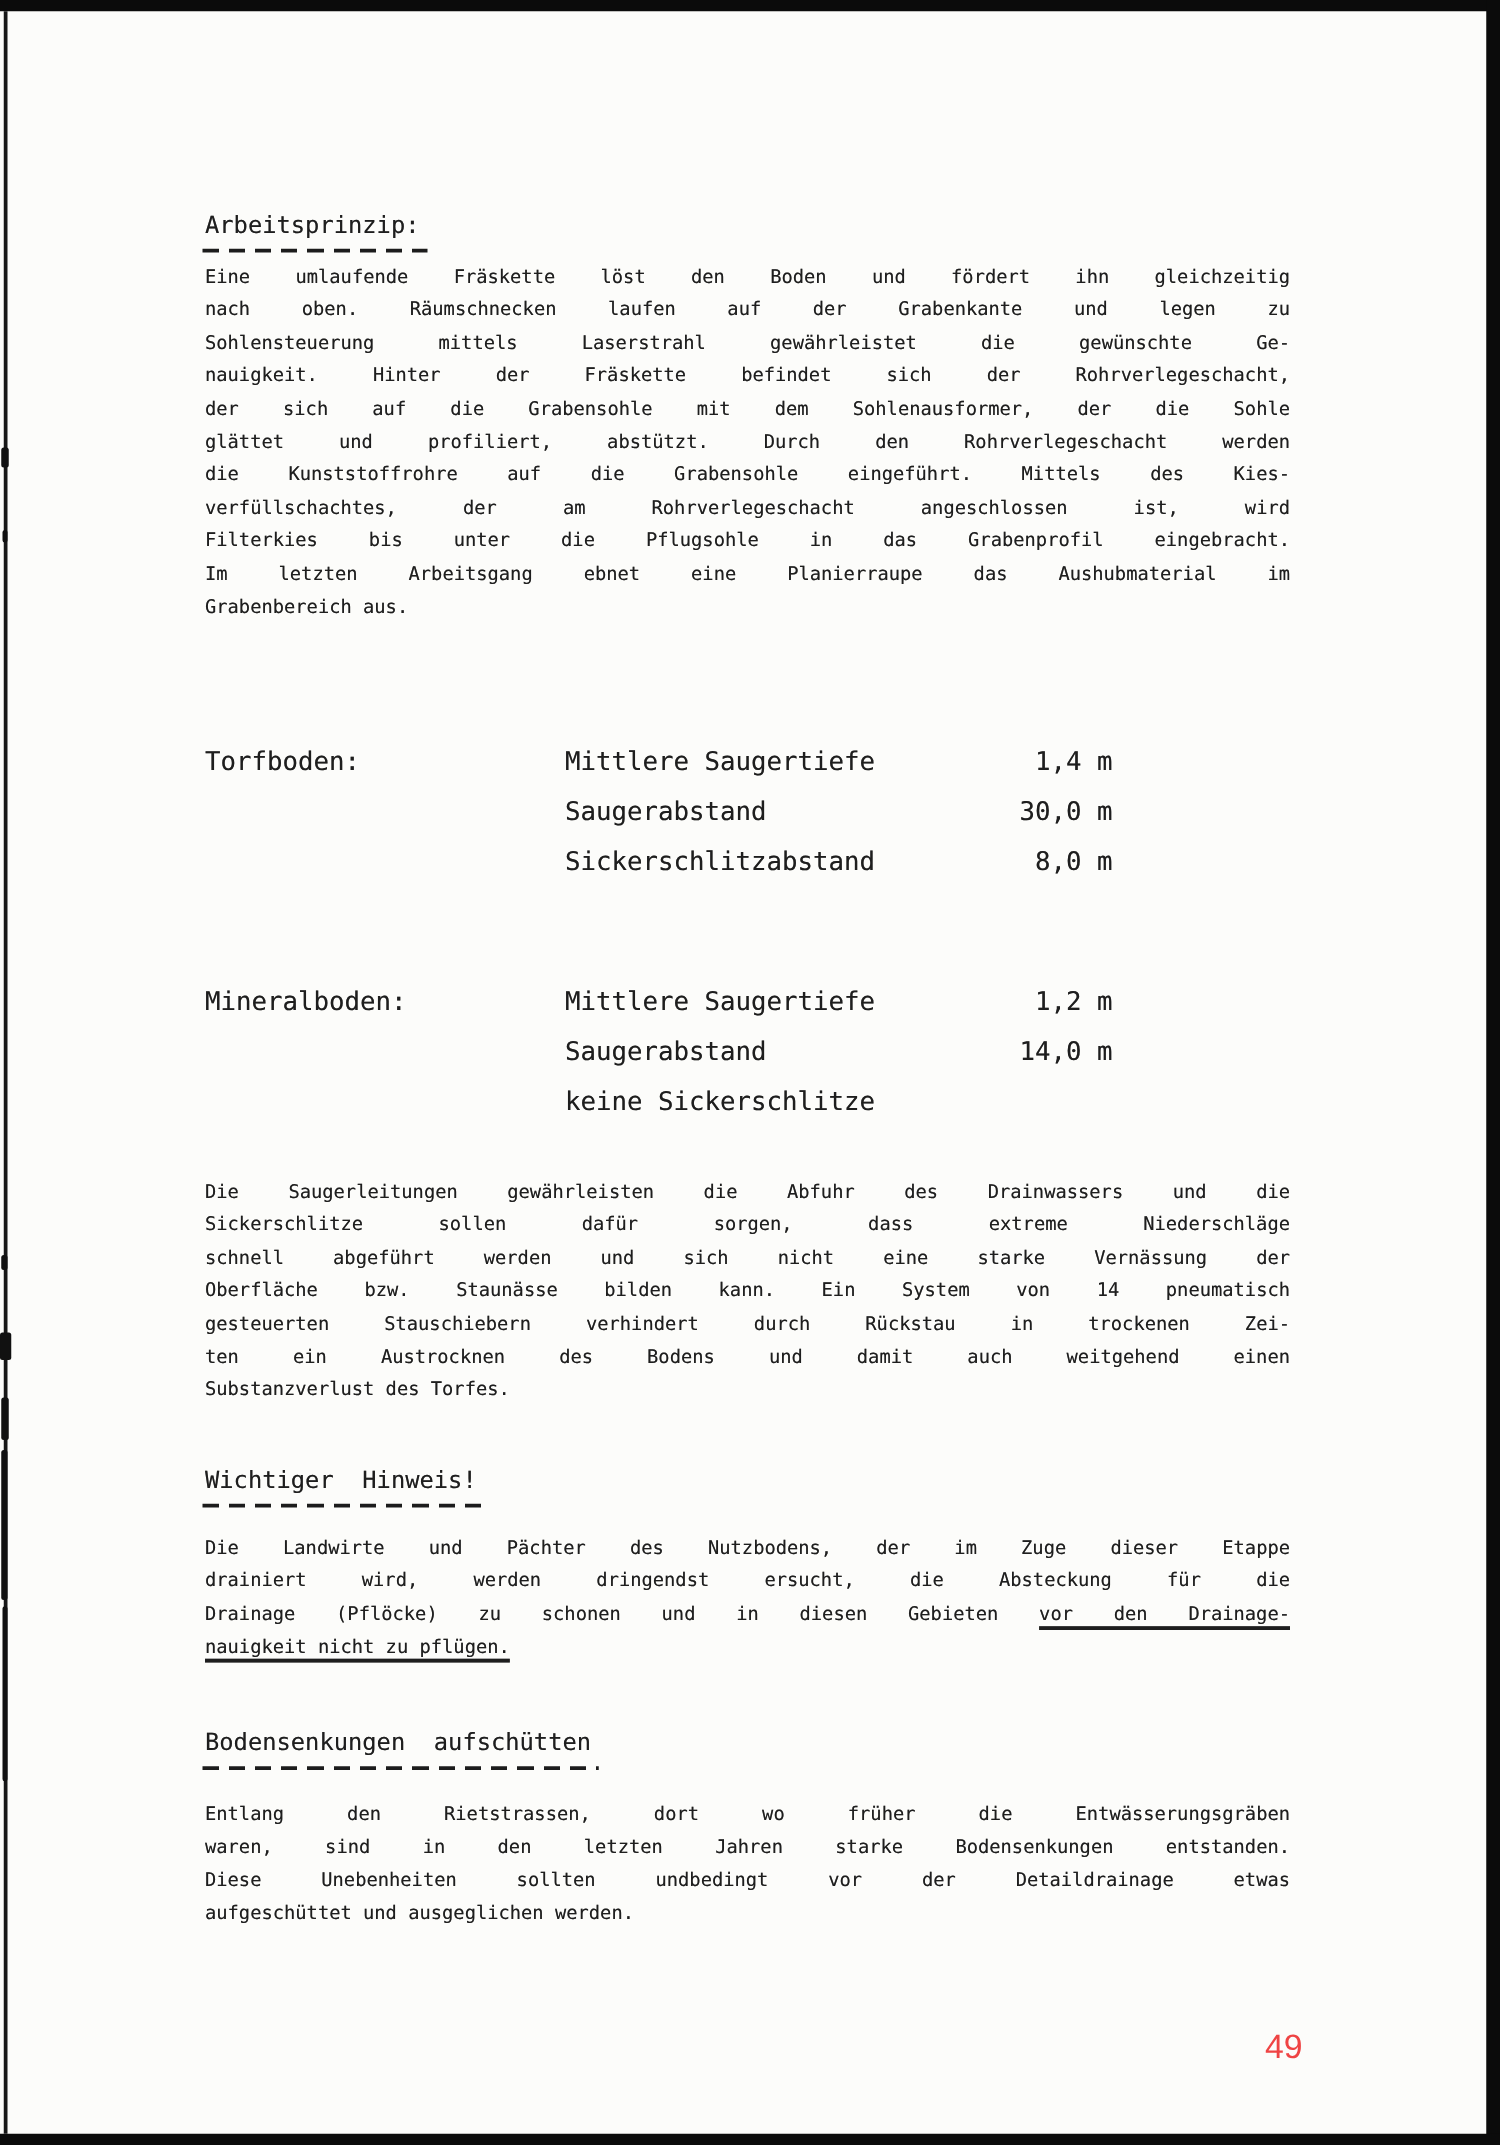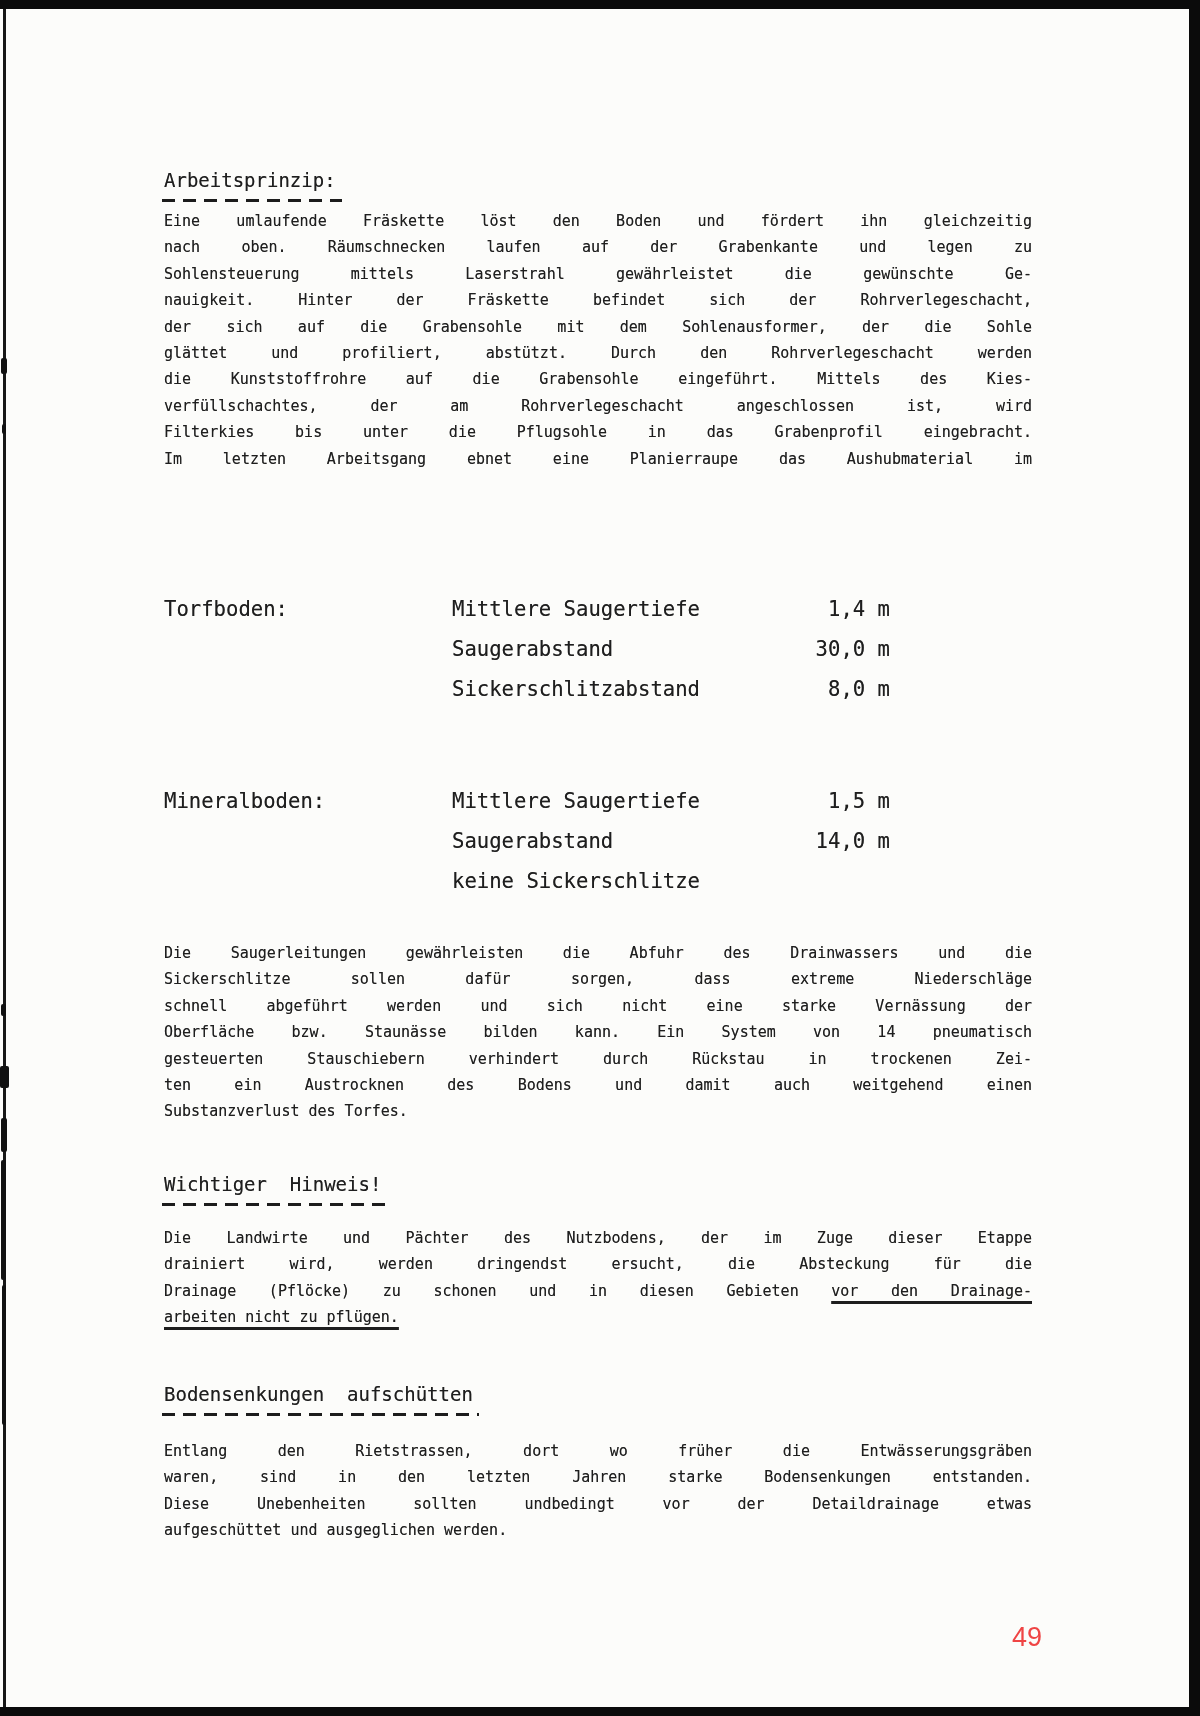--- a/index.html
+++ b/index.html
@@ -71,20 +71,21 @@
         <div class="line">Eine umlaufende Fräskette löst den Boden und fördert ihn gleichzeitig</div>
         <div class="line">nach oben. Räumschnecken laufen auf der Grabenkante und legen zu</div>
         <div class="line">Sohlensteuerung mittels Laserstrahl gewährleistet die gewünschte Ge-</div>
         <div class="line">nauigkeit. Hinter der Fräskette befindet sich der Rohrverlegeschacht,</div>
         <div class="line">der sich auf die Grabensohle mit dem Sohlenausformer, der die Sohle</div>
         <div class="line">glättet und profiliert, abstützt. Durch den Rohrverlegeschacht werden</div>
         <div class="line">die Kunststoffrohre auf die Grabensohle eingeführt. Mittels des Kies-</div>
         <div class="line">verfüllschachtes, der am Rohrverlegeschacht angeschlossen ist, wird</div>
         <div class="line">Filterkies bis unter die Pflugsohle in das Grabenprofil eingebracht.</div>
         <div class="line">Im letzten Arbeitsgang ebnet eine Planierraupe das Aushubmaterial im</div>
+        <div class="line last">Grabenbereich aus.</div>
       </div>
       <div class="section spec" style="top: 596px;">
         <div class="spec-row">
           <span class="spec-label">Torfboden:</span>
           <span class="spec-name">Mittlere Saugertiefe</span>
           <span class="spec-value">1,4 m</span>
         </div>
         <div class="spec-row">
           <span class="spec-label"></span>
           <span class="spec-name">Saugerabstand</span>
@@ -93,21 +94,21 @@
         <div class="spec-row">
           <span class="spec-label"></span>
           <span class="spec-name">Sickerschlitzabstand</span>
           <span class="spec-value">8,0 m</span>
         </div>
       </div>
       <div class="section spec" style="top: 788px;">
         <div class="spec-row">
           <span class="spec-label">Mineralboden:</span>
           <span class="spec-name">Mittlere Saugertiefe</span>
-          <span class="spec-value">1,5 m</span>
+          <span class="spec-value">1,2 m</span>
         </div>
         <div class="spec-row">
           <span class="spec-label"></span>
           <span class="spec-name">Saugerabstand</span>
           <span class="spec-value">14,0 m</span>
         </div>
         <div class="spec-row">
           <span class="spec-label"></span>
           <span class="spec-name">keine Sickerschlitze</span>
           <span class="spec-value"></span>
@@ -120,21 +121,21 @@
         <div class="line">Oberfläche bzw. Staunässe bilden kann. Ein System von 14 pneumatisch</div>
         <div class="line">gesteuerten Stauschiebern verhindert durch Rückstau in trockenen Zei-</div>
         <div class="line">ten ein Austrocknen des Bodens und damit auch weitgehend einen</div>
         <div class="line last">Substanzverlust des Torfes.</div>
       </div>
       <div class="section heading" style="top: 1172px;"><span class="htext">Wichtiger  Hinweis!</span></div>
       <div class="section paragraph" style="top: 1225px;">
         <div class="line">Die Landwirte und Pächter des Nutzbodens, der im Zuge dieser Etappe</div>
         <div class="line">drainiert wird, werden dringendst ersucht, die Absteckung für die</div>
         <div class="line"><span>Drainage (Pflöcke) zu schonen und in diesen Gebieten </span><span class="u">vor den Drainage-</span></div>
-        <div class="line last"><span class="u">arbeiten nicht zu pflügen.</span></div>
+        <div class="line last"><span class="u">nauigkeit nicht zu pflügen.</span></div>
       </div>
       <div class="section heading" style="top: 1382px;"><span class="htext">Bodensenkungen  aufschütten</span></div>
       <div class="section paragraph" style="top: 1438px;">
         <div class="line">Entlang den Rietstrassen, dort wo früher die Entwässerungsgräben</div>
         <div class="line">waren, sind in den letzten Jahren starke Bodensenkungen entstanden.</div>
         <div class="line">Diese Unebenheiten sollten undbedingt vor der Detaildrainage etwas</div>
         <div class="line last">aufgeschüttet und ausgeglichen werden.</div>
       </div>
     </div>
 

